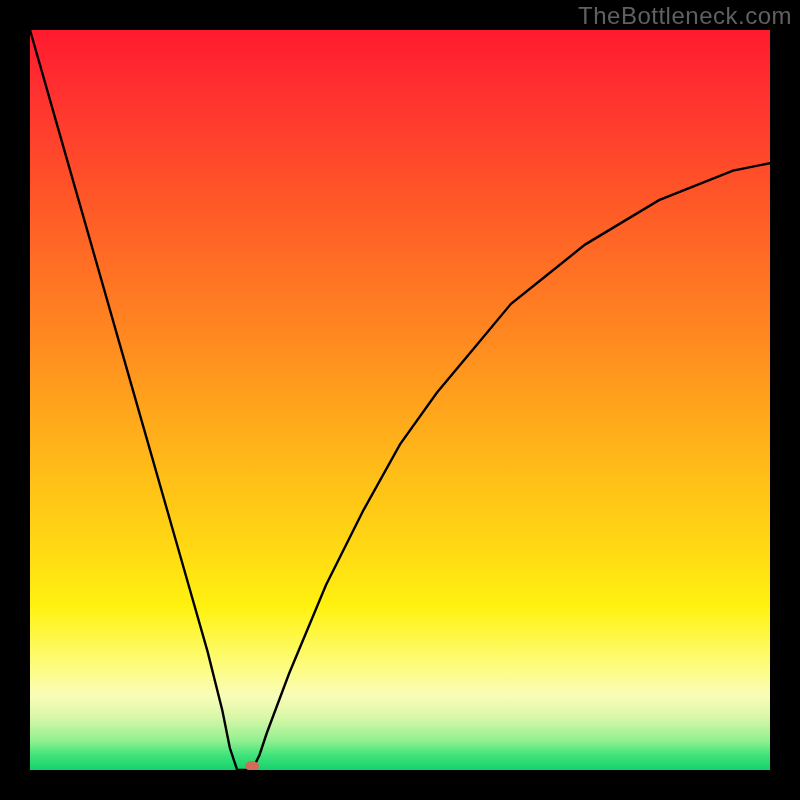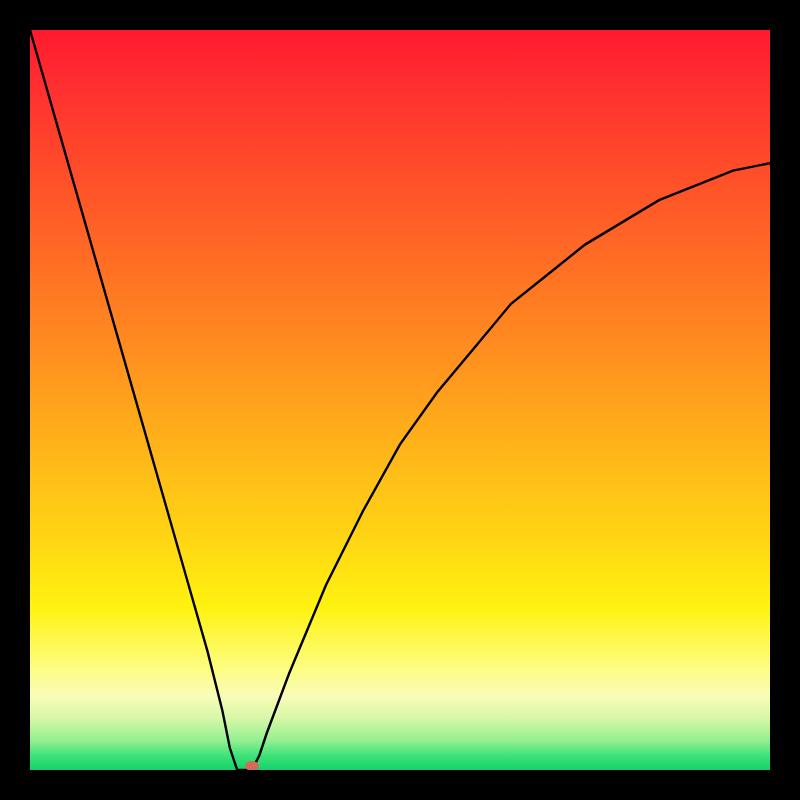--- a/index.html
+++ b/index.html
@@ -61,20 +61,21 @@
     inset: 0;
     width: 100%;
     height: 100%;
   }
 </style>
 </head>
 <body>
 
 <div class="frame">
 
+  <div class="watermark">TheBottleneck.com</div>
 
   <div class="plot-area">
     <div class="gradient"></div>
 
     <svg class="curve" viewBox="0 0 740 740" preserveAspectRatio="none">
       <path fill="none" stroke="#000" stroke-width="2.4" stroke-linecap="round" d="M0.0 0.0 L29.6 103.6 L59.2 207.2 L88.8 310.8 L118.4 414.4 L148.0 518.0 L177.6 621.6 L192.4 680.8 L199.8 717.8 L207.2 740.0 L214.6 740.0 L222.0 740.0 L229.4 725.2 L236.8 703.0 L259.0 643.8 L296.0 555.0 L333.0 481.0 L370.0 414.4 L407.0 362.6 L444.0 318.2 L481.0 273.8 L518.0 244.2 L555.0 214.6 L592.0 192.4 L629.0 170.2 L666.0 155.4 L703.0 140.6 L740.0 133.2"></path>
       <ellipse rx="7" ry="5" fill="#d46a5a" cx="222.0" cy="736.0"></ellipse>
     </svg>
   </div>
 </div>

